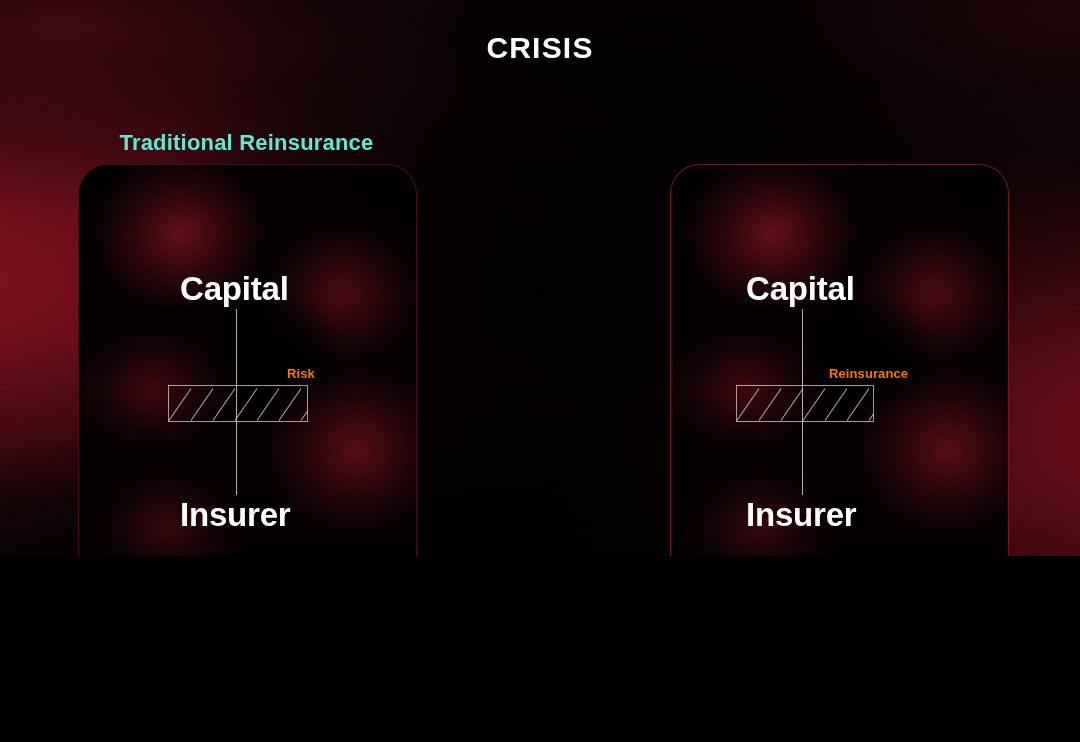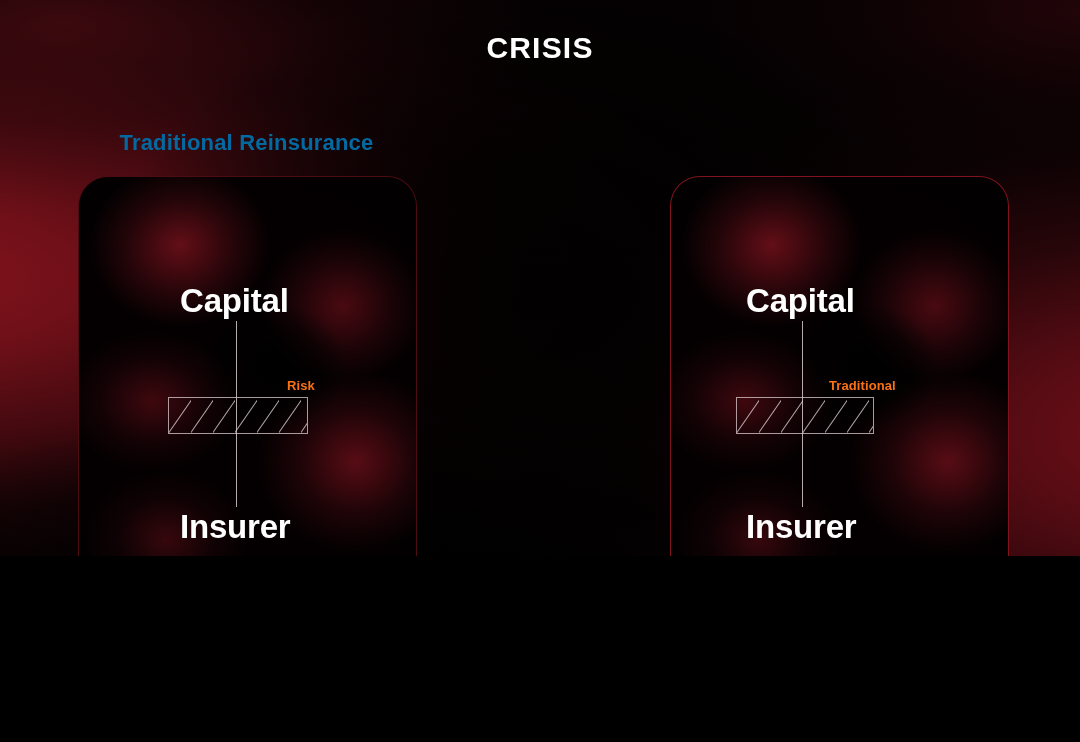--- a/index.html
+++ b/index.html
@@ -89,35 +89,35 @@
     font-weight: bold;
     letter-spacing: 1.2px;
     line-height: 36px;
     z-index: 8;
   }
 
   
   .col-heading {
     position: absolute;
     top: 128px;
-    color: #0369a1;
+    color: #5eead4;
     font-size: 22px;
     font-weight: bold;
     letter-spacing: 0.2px;
     line-height: 30px;
     white-space: nowrap;
     z-index: 8;
   }
   #heading-left  { left: 78px;  width: 337px; text-align: center; }
   #heading-right { left: 670px; width: 337px; text-align: center; }
 
   
   .card {
     position: absolute;
-    top: 176px;
+    top: 164px;
     width: 337px;
     height: 431px;
     border-radius: 30px;
     overflow: hidden;
     z-index: 5;
     background: #040001;
   }
   #card-left  { left: 78px;  border: 1px solid rgba(104,16,24,0.72); }
   #card-right { left: 670px; border: 1px solid rgba(150,22,34,0.85); }
 
@@ -276,21 +276,21 @@
     <div class="card-glow glow-e"></div>
     <div class="card-glow glow-f"></div>
     <div class="card-glow glow-vignette"></div>
 
     <div class="diagram">
 
       <div class="connector" style="left:131px; top:144px; height:186px;"></div>
 
       <div class="node-label node-capital" style="left:75px;">Capital</div>
 
-      <div class="edge-label" style="left:158px; top:201px;">Traditional</div>
+      <div class="edge-label" style="left:158px; top:201px;">Reinsurance</div>
 
       <div class="hatch-box" style="left:65px; top:220px; width:138px; height:37px;">
         <svg width="138" height="37" viewBox="0 0 138 37">
           <defs>
             <pattern id="hatchR" width="22" height="37" patternUnits="userSpaceOnUse">
               <line x1="-6" y1="43" x2="28" y2="-6" stroke="rgba(222,208,211,0.80)" stroke-width="1.1"></line>
             </pattern>
           </defs>
           <rect x="0" y="0" width="138" height="37" fill="url(#hatchR)"></rect>
         </svg>

